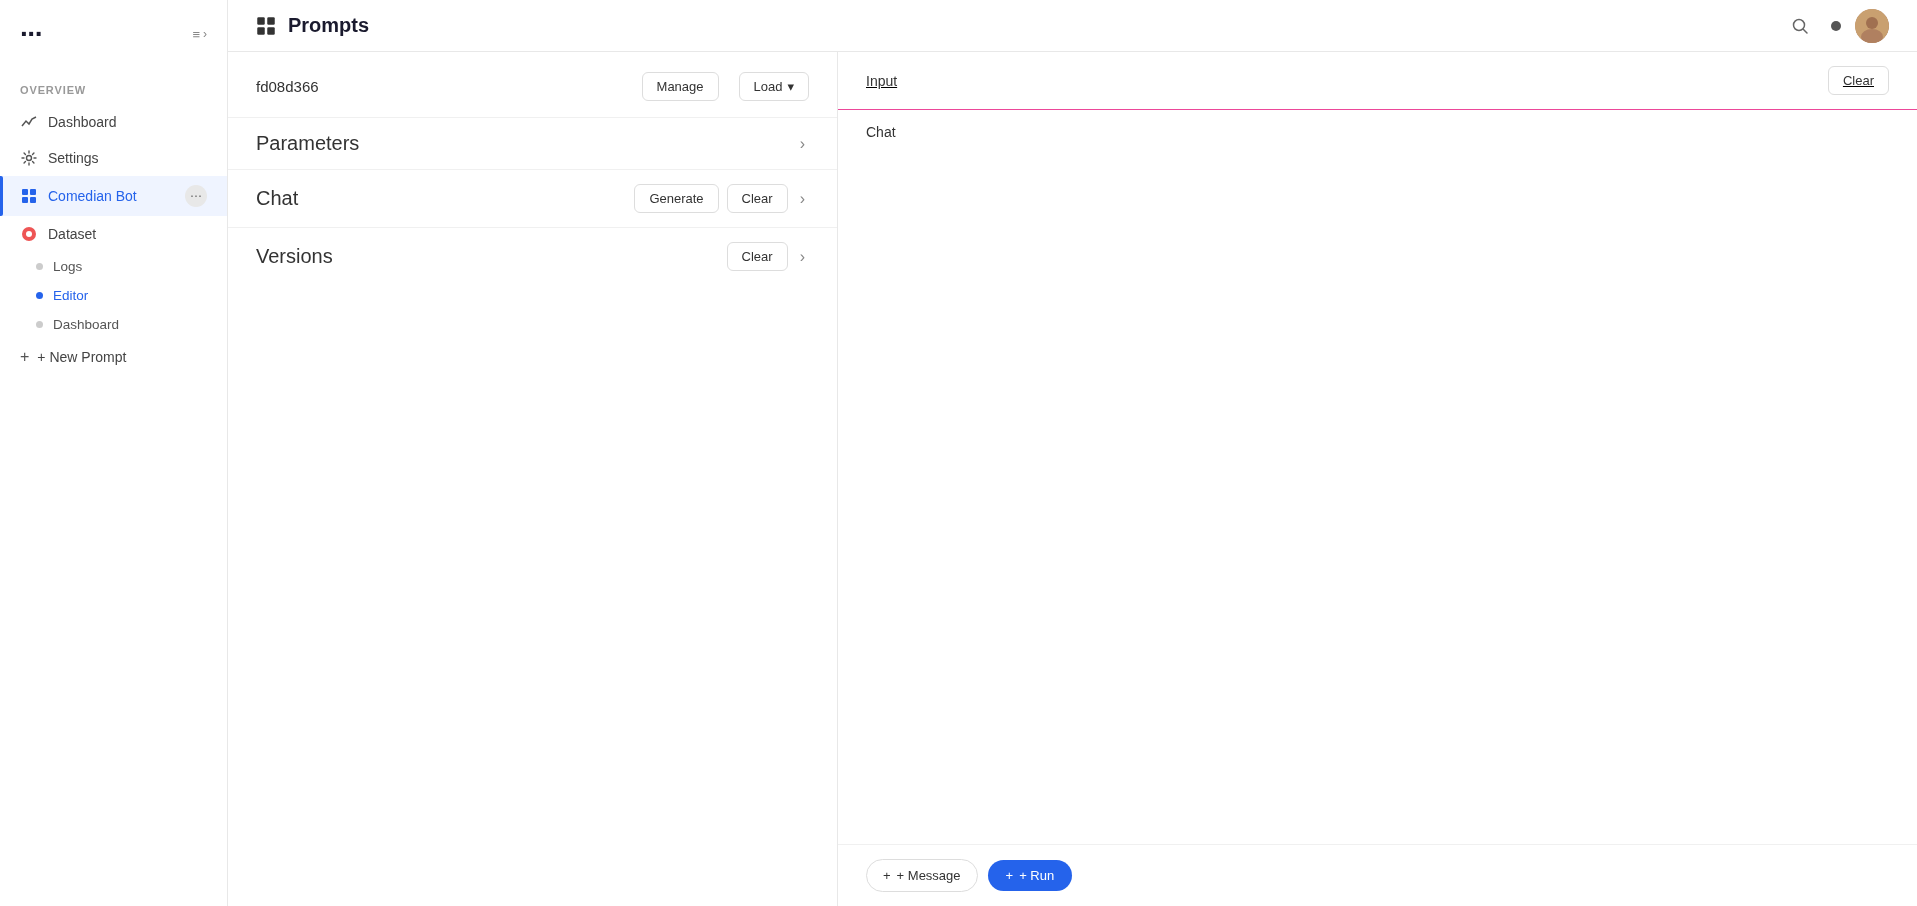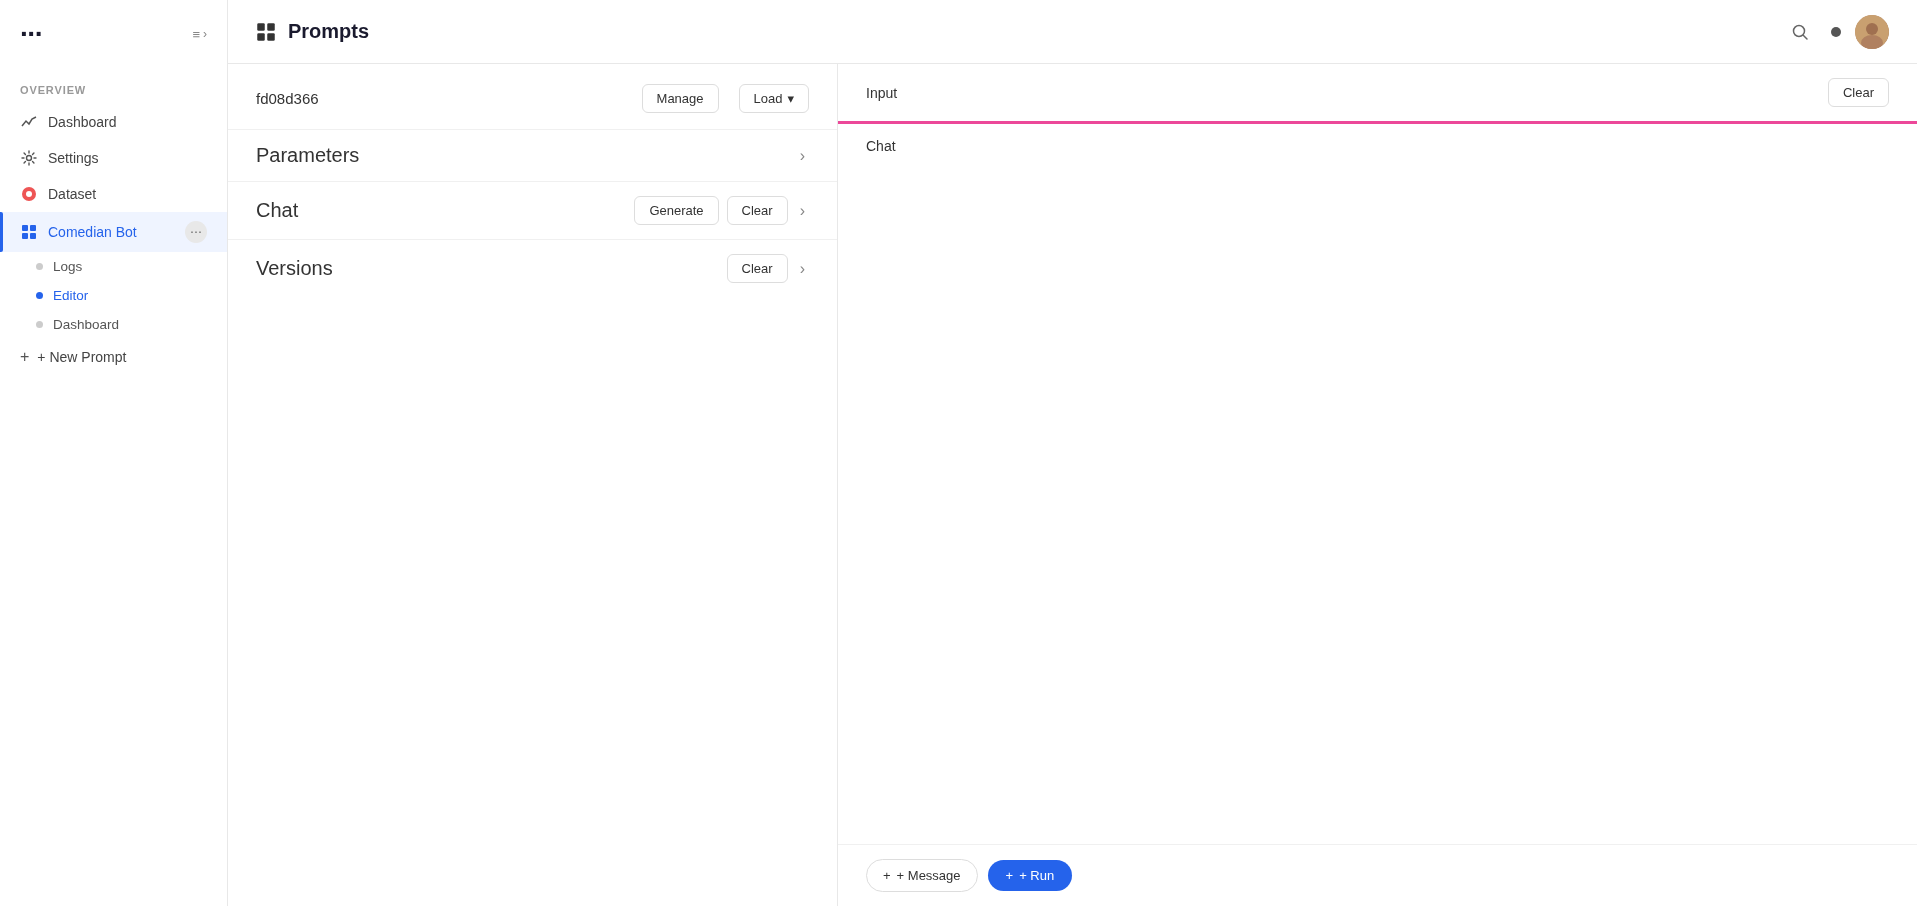--- a/index.html
+++ b/index.html
@@ -124,21 +124,21 @@
     
     .main-content {
       flex: 1;
       display: flex;
       flex-direction: column;
       overflow: hidden;
     }
 
     
     .topbar {
-      height: 64px;
+      height: 52px;
       display: flex;
       align-items: center;
       justify-content: space-between;
       padding: 11px 28px;
       border-bottom: 1px solid #e8e8e8;
       background: #fff;
     }
     .topbar-left {
       display: flex;
       align-items: center;
@@ -278,24 +278,25 @@
       color: #333;
       font-weight: 500;
     }
     .right-panel-actions {
       display: flex;
       align-items: center;
       gap: 8px;
     }
     .right-panel-section {
       padding: 14px 28px;
-      border-bottom: 3px solid #ec4899;
+      border-bottom: 1px solid #ec4899;
       display: flex;
       align-items: center;
       justify-content: space-between;
+      text-decoration: underline;
     }
     .section-label {
       font-size: 14px;
       color: #333;
       font-weight: 500;
     }
     .right-panel-body {
       flex: 1;
       padding: 14px 28px;
     }
@@ -380,46 +381,46 @@
   </div>
 
   <div class="sidebar-item">
     <span class="item-icon">
       <svg width="16" height="16" viewBox="0 0 16 16" fill="none">
           <circle cx="8" cy="8" r="2.5" stroke="#555" stroke-width="1.4"></circle>
           <path d="M8 1v2M8 13v2M1 8h2M13 8h2M3.05 3.05l1.41 1.41M11.54 11.54l1.41 1.41M3.05 12.95l1.41-1.41M11.54 4.46l1.41-1.41" stroke="#555" stroke-width="1.4" stroke-linecap="round"></path>
         </svg>
     </span>
     <span>Settings</span>
-  </div>
-
-  <div class="sidebar-item">
-    <span class="item-icon">
-      <svg width="16" height="16" viewBox="0 0 16 16">
-          <circle cx="8" cy="8" r="7" fill="#e55" stroke="none"></circle>
-          <circle cx="8" cy="8" r="3" fill="white"></circle>
-        </svg>
-    </span>
-    <span>Dataset</span>
   </div>
 
   <div class="sidebar-item active">
     <div class="active-bar"></div>
     <span class="item-icon">
       <svg width="16" height="16" viewBox="0 0 16 16" fill="none">
           <rect x="1" y="1" width="6" height="6" rx="1" fill="#2563eb"></rect>
           <rect x="9" y="1" width="6" height="6" rx="1" fill="#2563eb"></rect>
           <rect x="1" y="9" width="6" height="6" rx="1" fill="#2563eb"></rect>
           <rect x="9" y="9" width="6" height="6" rx="1" fill="#2563eb"></rect>
         </svg>
     </span>
     <span style="color:#2563eb;font-weight:500;">Comedian Bot</span>
     <div class="item-badge">
       <span>⋯</span>
     </div>
+  </div>
+
+  <div class="sidebar-item">
+    <span class="item-icon">
+      <svg width="16" height="16" viewBox="0 0 16 16">
+          <circle cx="8" cy="8" r="7" fill="#e55" stroke="none"></circle>
+          <circle cx="8" cy="8" r="3" fill="white"></circle>
+        </svg>
+    </span>
+    <span>Dataset</span>
   </div>
 
   <div class="sidebar-sub-item">
     <span class="sub-dot"></span>
     <span>Logs</span>
   </div>
   <div class="sidebar-sub-item active">
     <span class="sub-dot active"></span>
     <span style="color:#2563eb;">Editor</span>
   </div>

